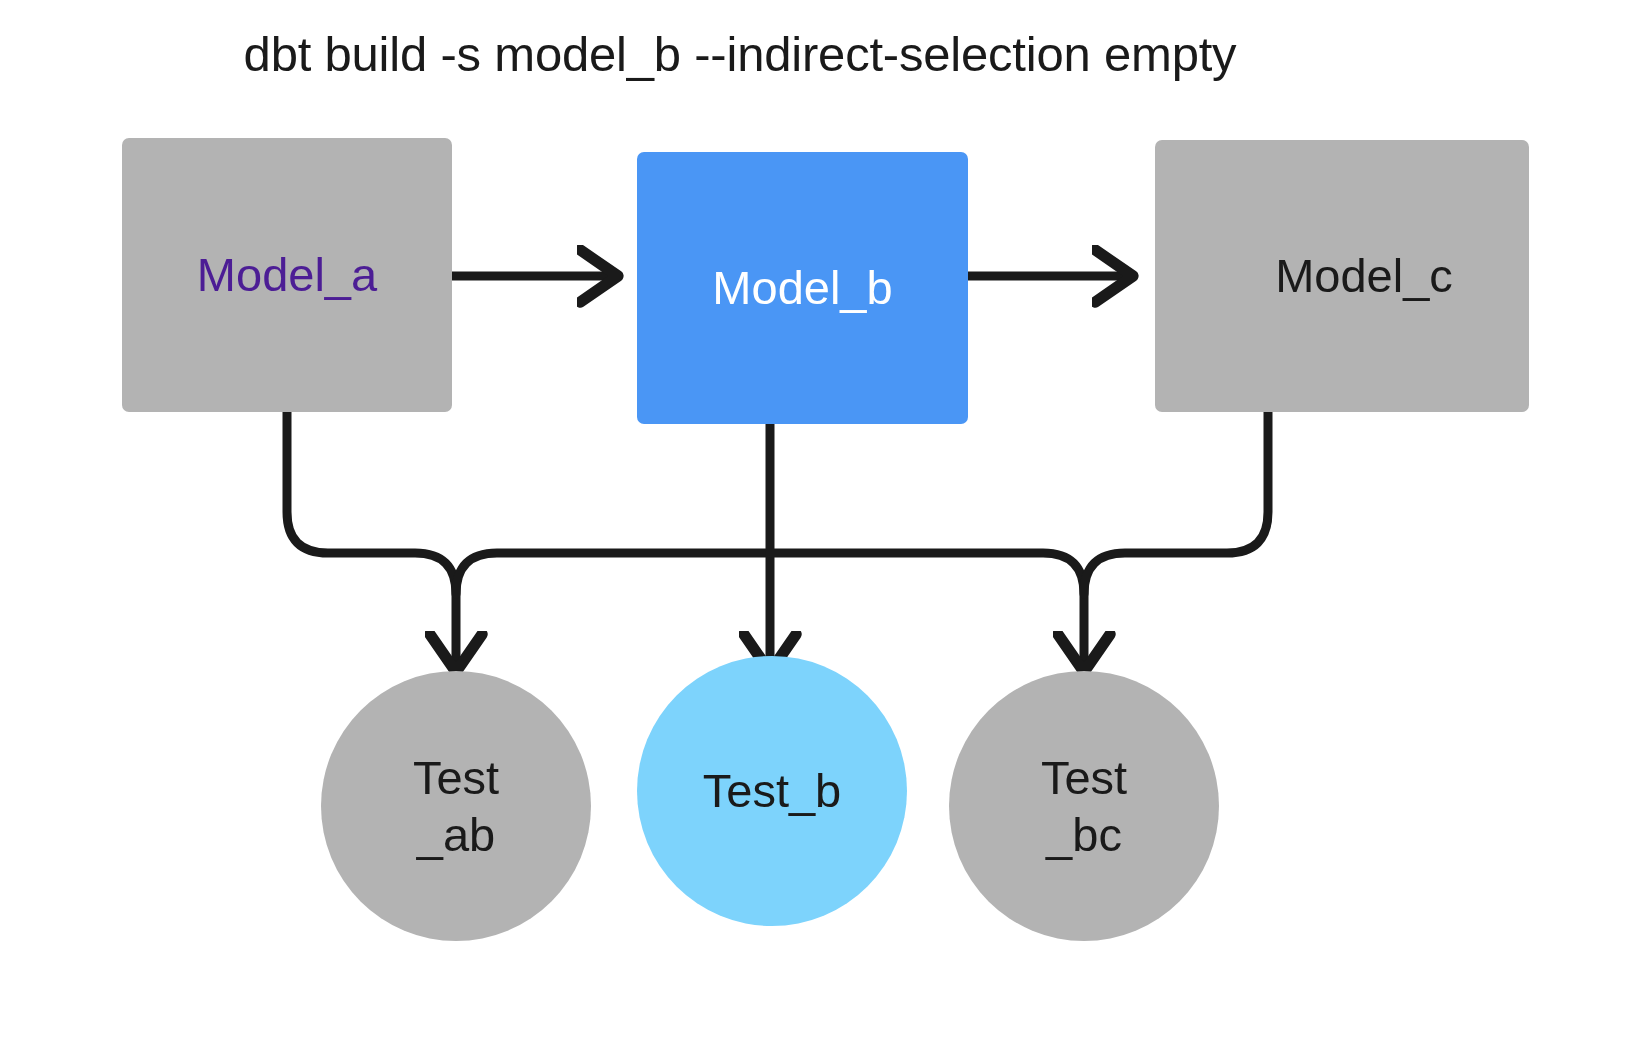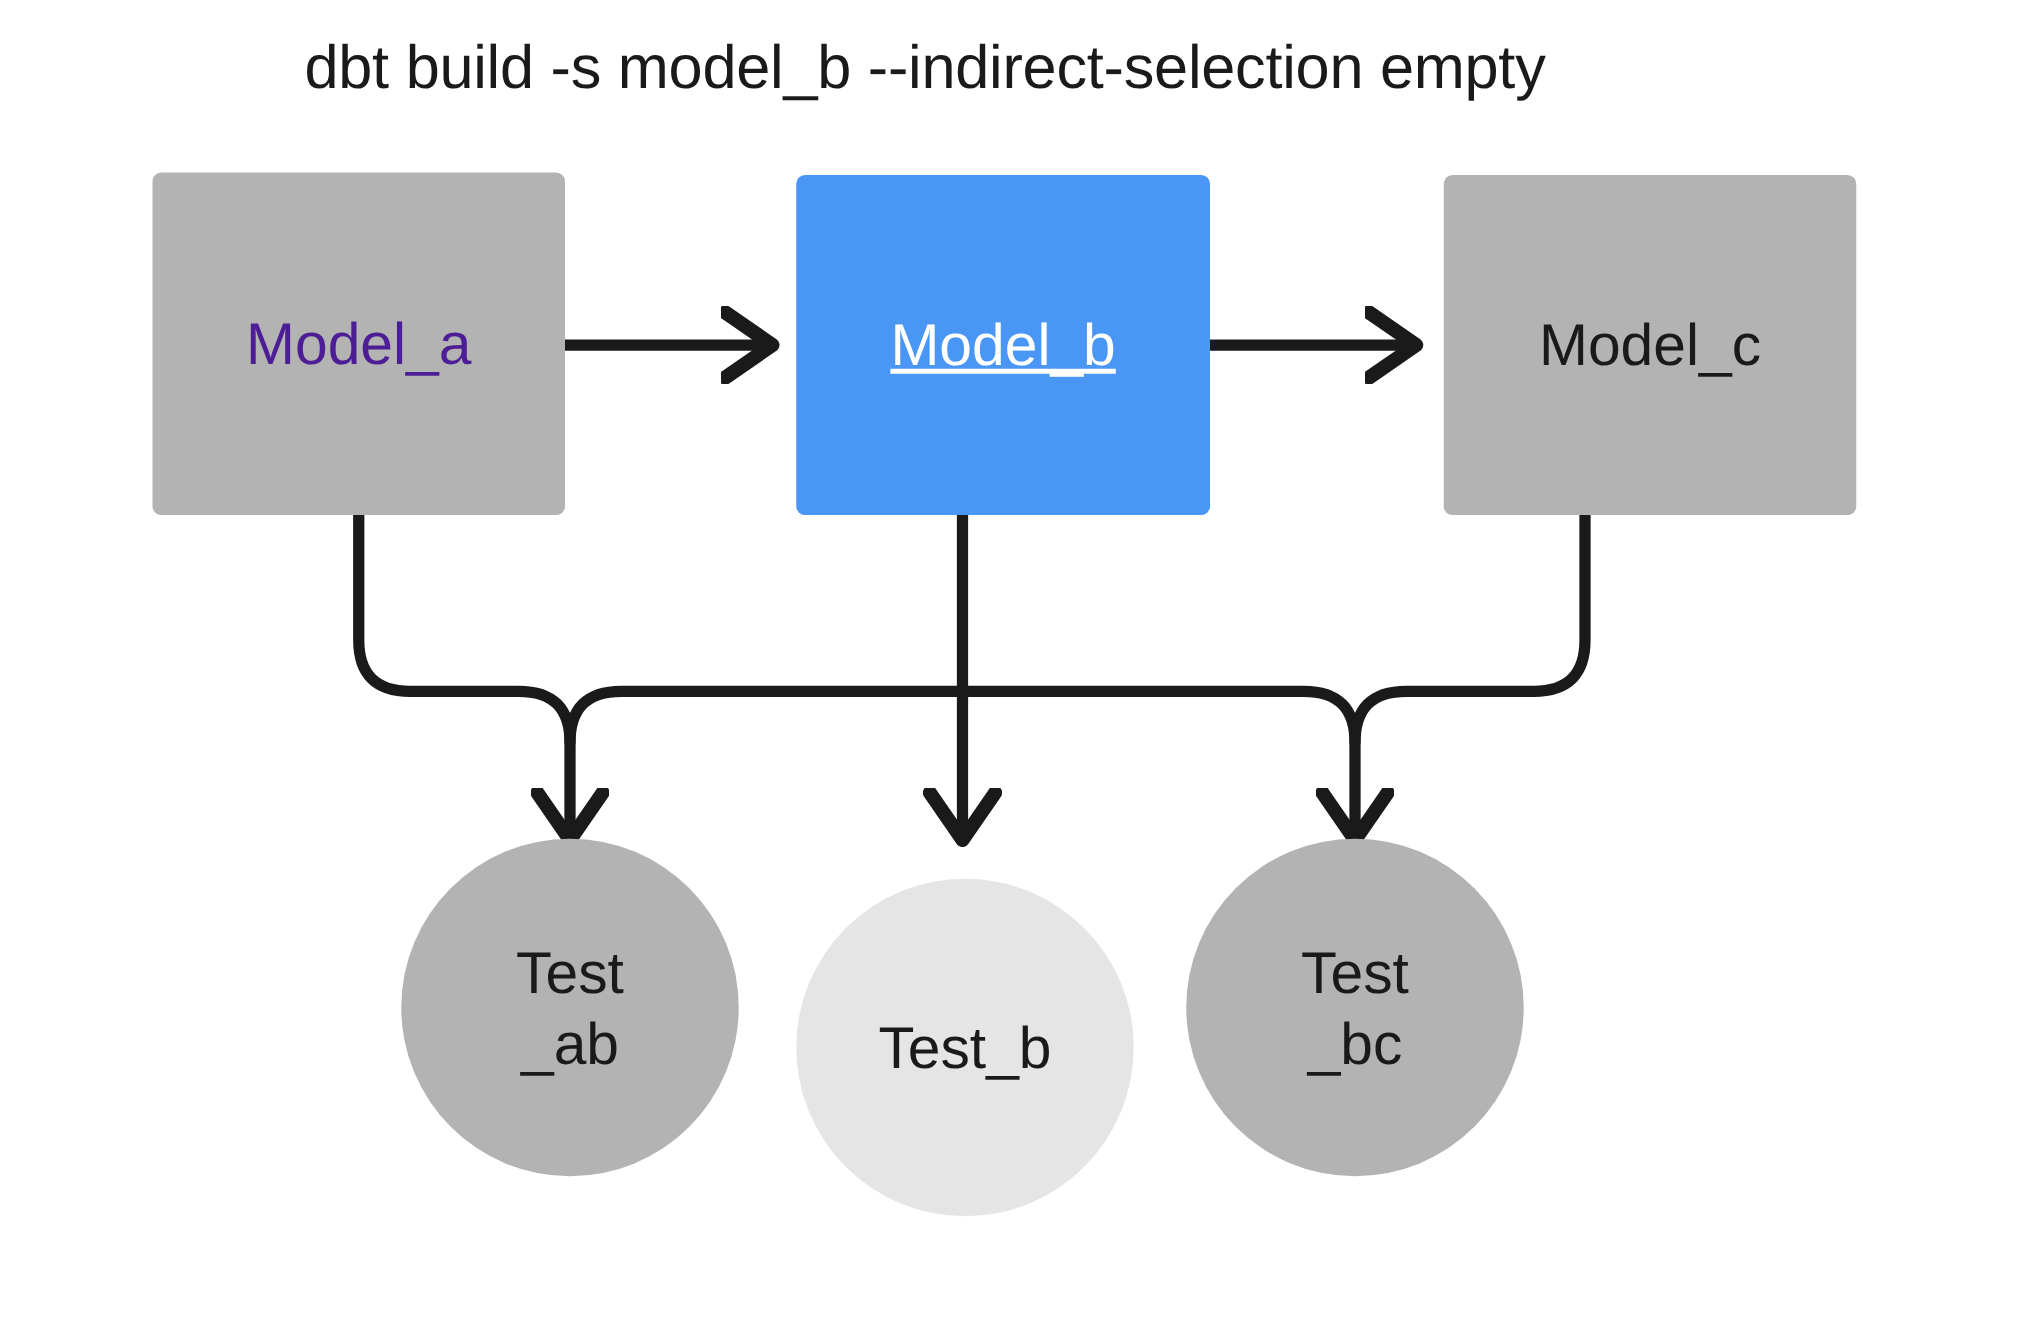--- a/index.html
+++ b/index.html
@@ -99,34 +99,34 @@
       <path d="M 770 553 L 1043 553 Q 1084 553 1084 594 L 1084 672" marker-end="url(#arrowhead)"></path>
 
       <path d="M 1268 412 L 1268 512 Q 1268 553 1227 553 L 1125 553 Q 1084 553 1084 594"></path>
     </g>
   </svg>
 
   <div class="node-box" style="left:122px; top:138px; width:330px; height:274px; background:#b3b3b3; color:#4c1d95;">
     <span class="node-label">Model_a</span>
   </div>
 
-  <div class="node-box" style="left:637px; top:140px; width:331px; height:272px; background:#4a96f5; color:#ffffff;text-decoration:underline;">
+  <div class="node-box" style="left:637px; top:152px; width:331px; height:272px; background:#4a96f5; color:#ffffff;">
     <span class="node-label">Model_b</span>
   </div>
 
-  <div class="node-box" style="left:1155px; top:140px; width:330px; height:272px; background:#b3b3b3; color:#1a1a1a;">
+  <div class="node-box" style="left:1155px; top:140px; width:330px; height:272px; background:#b3b3b3; color:#1a1a1a;padding-left:44px;">
     <span class="node-label">Model_c</span>
   </div>
 
   <div class="node-circle" style="left:321px; top:671px; width:270px; height:270px; background:#b3b3b3; color:#1a1a1a;">
     <span class="node-label">Test</span>
     <span class="node-label">_ab</span>
   </div>
 
-  <div class="node-circle" style="left:637px; top:703px; width:270px; height:270px; background:#e5e5e5; color:#1a1a1a;">
+  <div class="node-circle" style="left:637px; top:656px; width:270px; height:270px; background:#7dd3fc; color:#1a1a1a;">
     <span class="node-label">Test_b</span>
   </div>
 
   <div class="node-circle" style="left:949px; top:671px; width:270px; height:270px; background:#b3b3b3; color:#1a1a1a;">
     <span class="node-label">Test</span>
     <span class="node-label">_bc</span>
   </div>
 
 </div>
 

